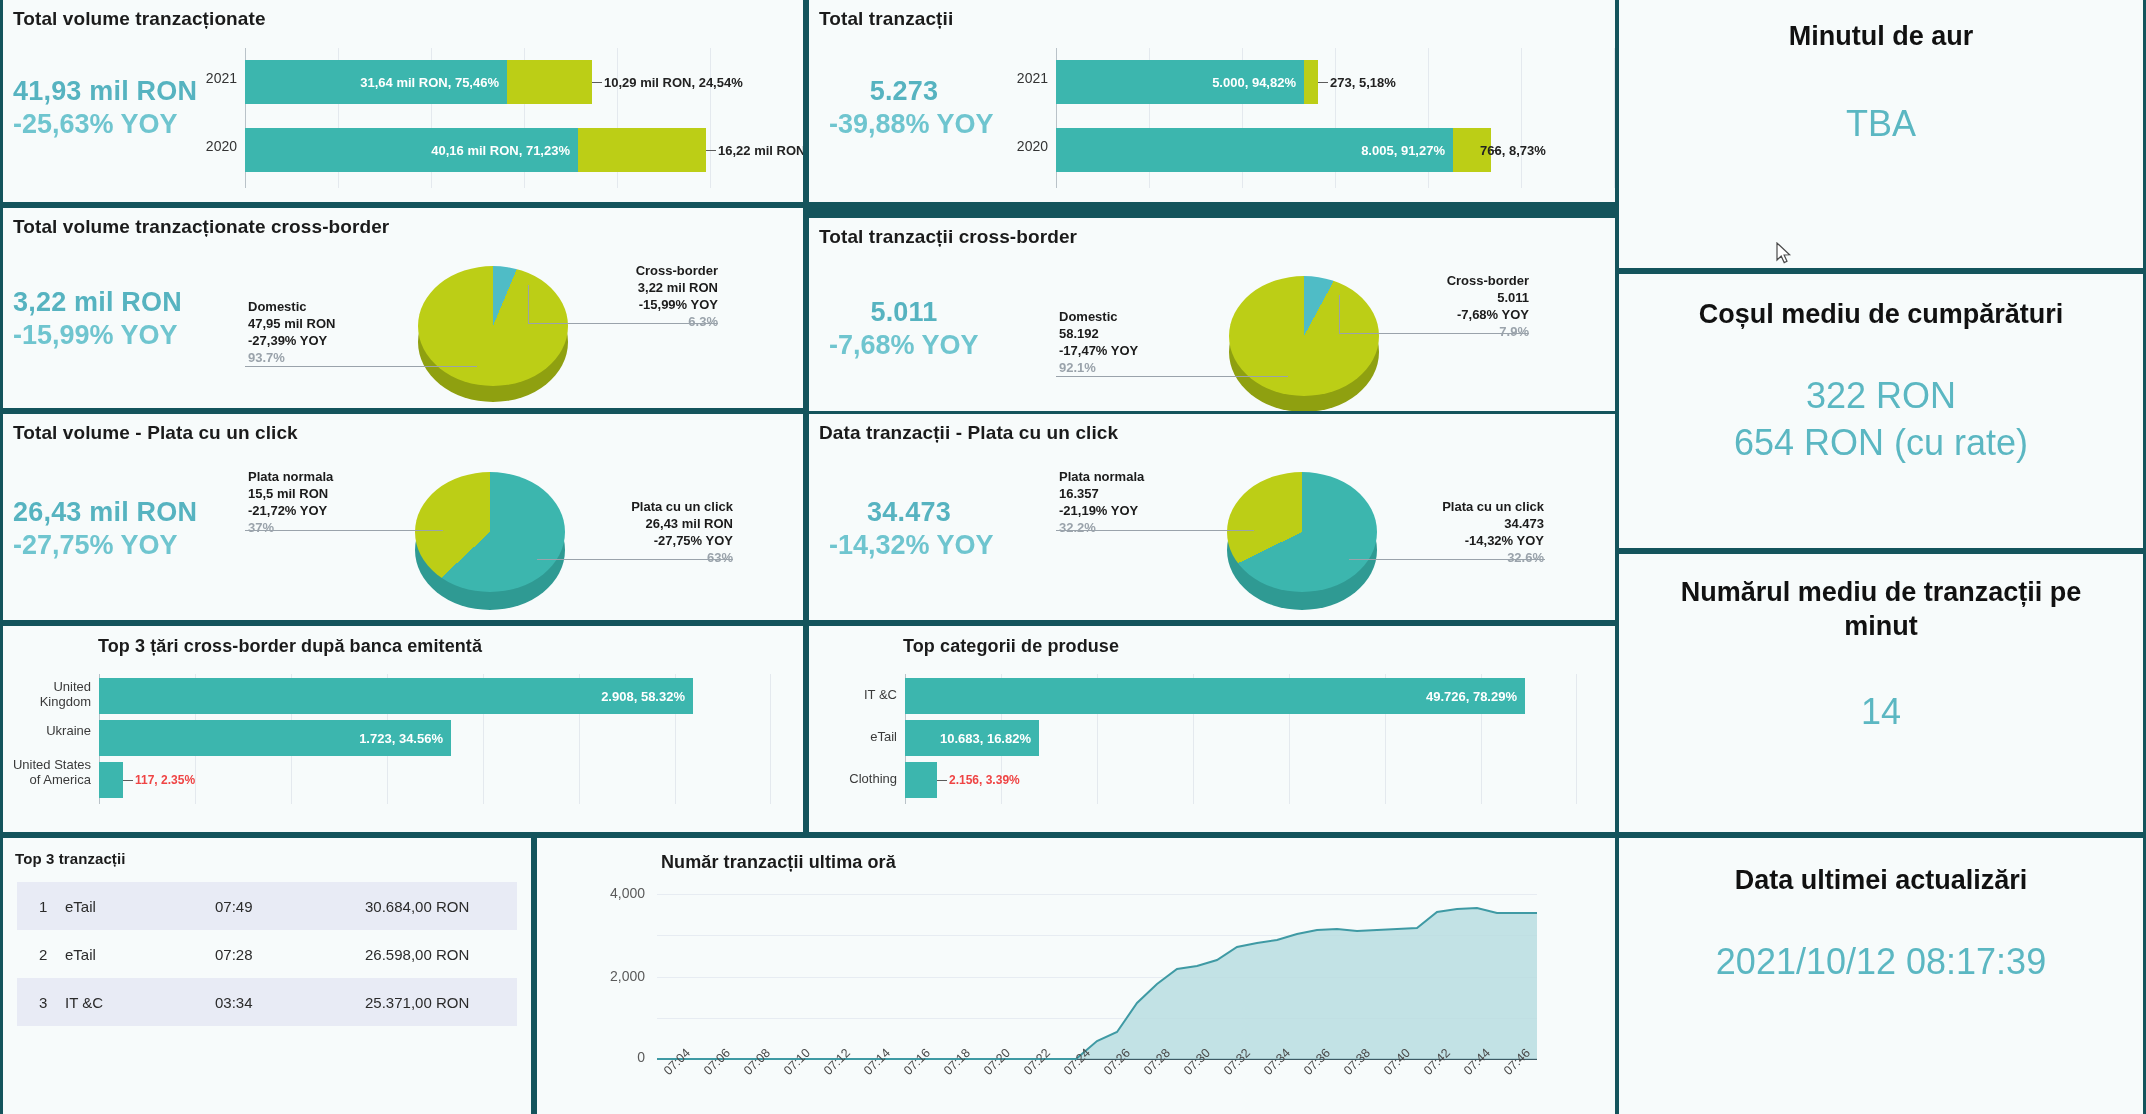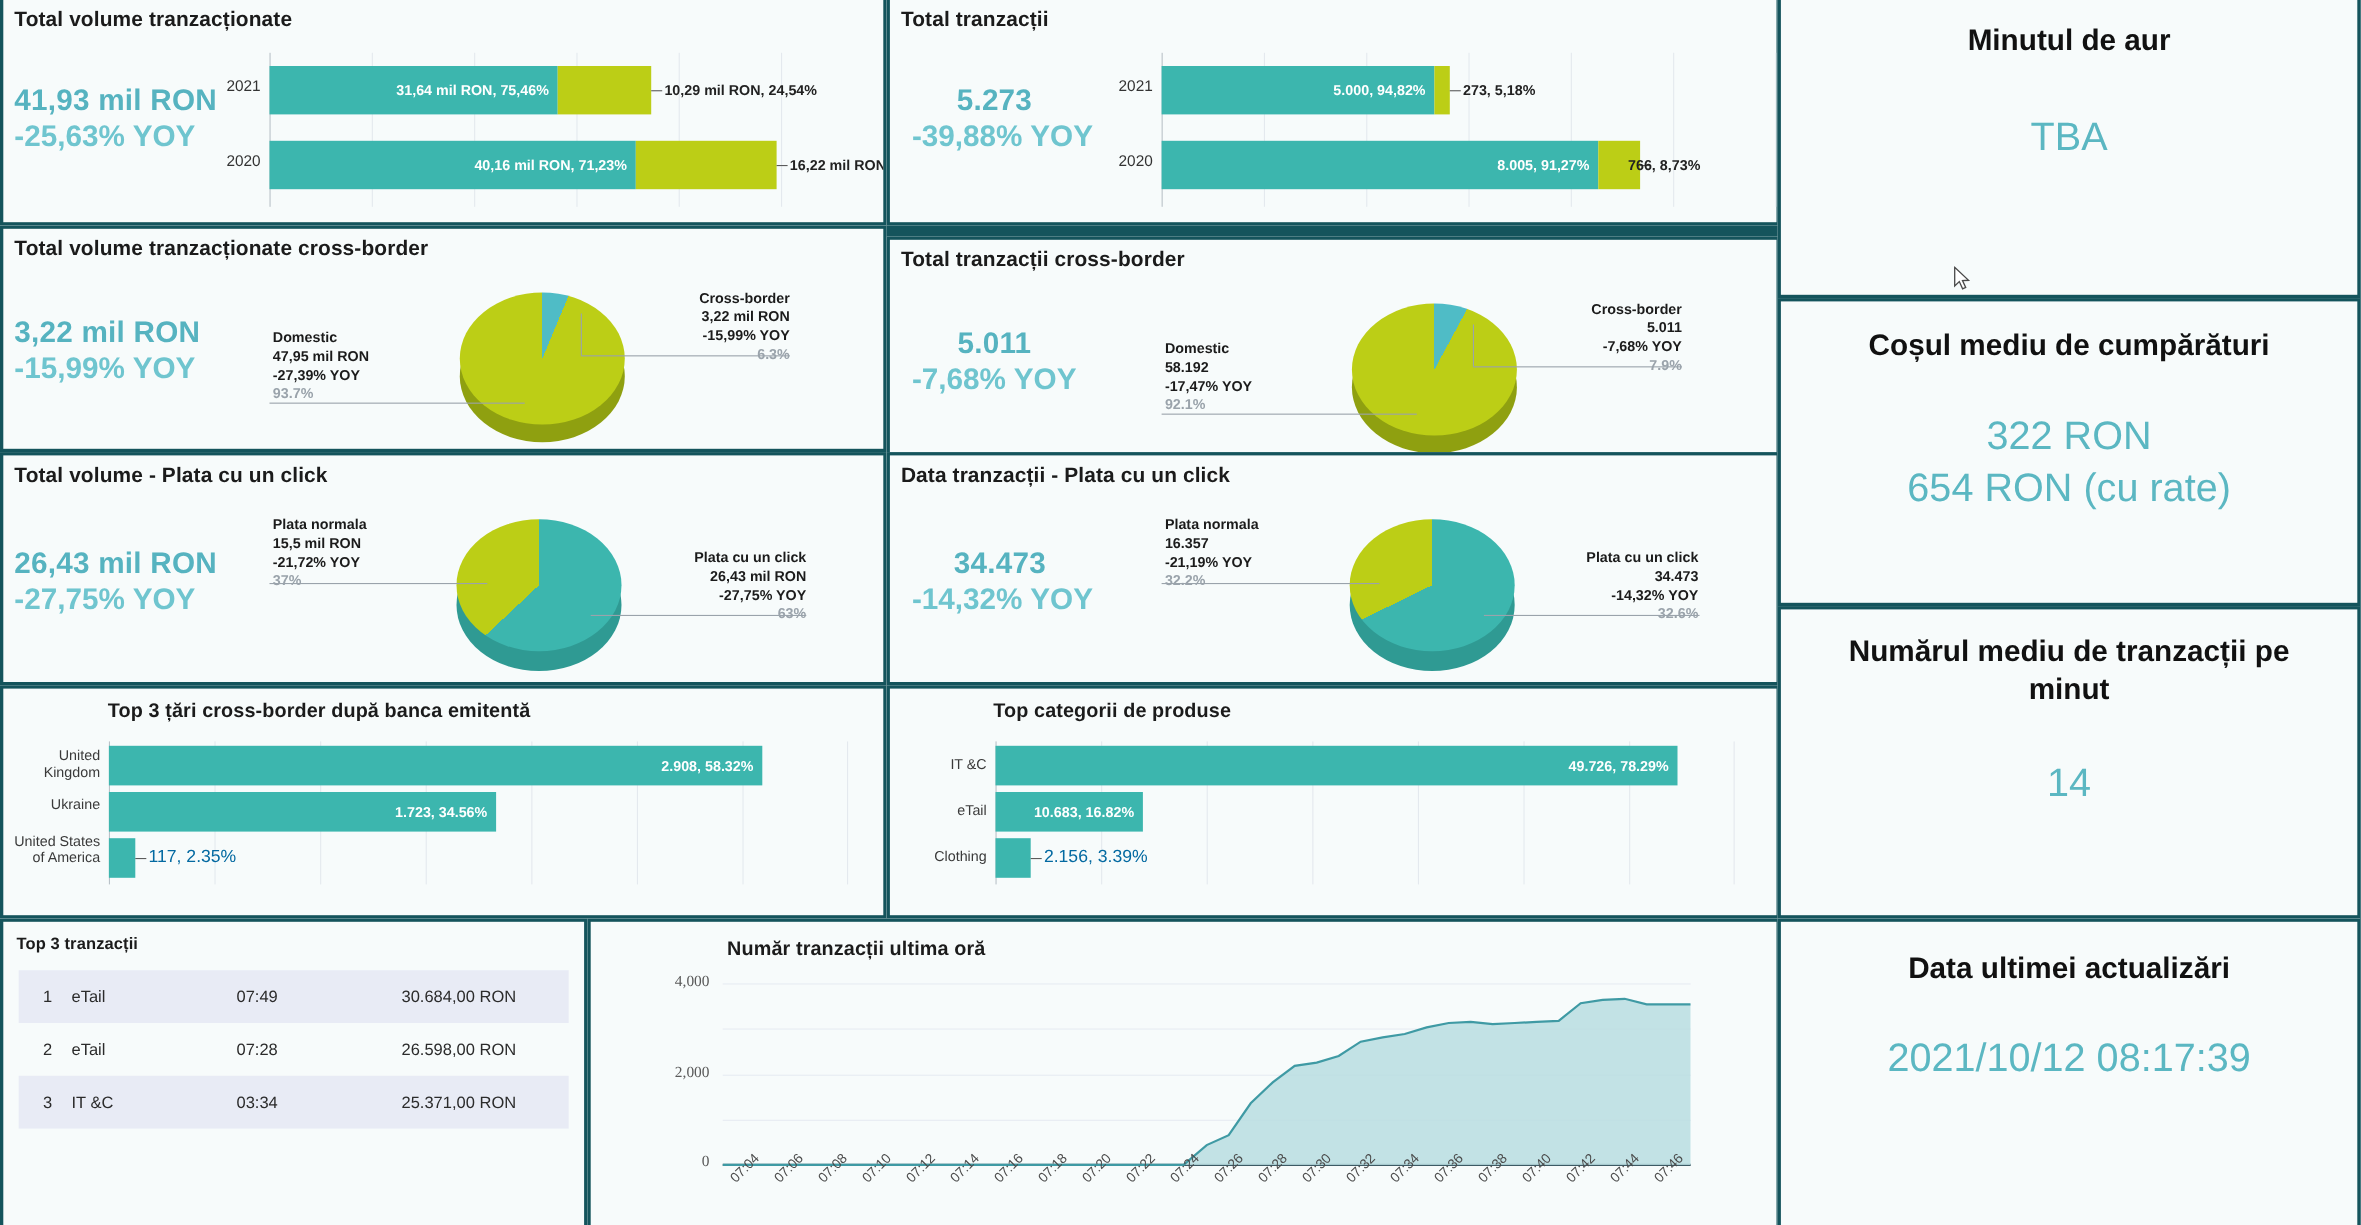--- a/index.html
+++ b/index.html
@@ -101,40 +101,40 @@
     position: absolute; font-size: 13px; color: #3a3a3a;
     text-align: right; line-height: 1.15;
   }
   .hb-bar { position: absolute; background: #3cb6ae; }
   .hb-val-in {
     position: absolute; right: 8px; top: 50%; transform: translateY(-50%);
     font-size: 13px; font-weight: bold; color: #fff; white-space: nowrap;
   }
   .hb-val-out {
     position: absolute; top: 50%; transform: translateY(-50%);
-    font-size: 16px; font-weight: normal; color: #0369a1; white-space: nowrap;
+    font-size: 12px; font-weight: bold; color: #ef4444; white-space: nowrap;
   }
 
   
   .tbl { position: absolute; left: 14px; right: 14px; top: 44px; }
   .tbl-row {
     display: flex; align-items: center;
     height: 48px; font-size: 15px; color: #2b2b2b;
   }
   .tbl-row.alt { background: #e8ebf5; }
   .c-rank { width: 48px; padding-left: 22px; }
   .c-cat  { width: 150px; }
   .c-time { width: 150px; }
   .c-amt  { flex: 1; }
 
   
   .area-plot { position: absolute; }
   .ytick {
     position: absolute; font-size: 14px; color: #5a5a5a;
-    text-align: right; width: 60px; font-family: Liberation Serif, serif;
+    text-align: right; width: 60px;
   }
   .hgrid { position: absolute; left: 0; right: 0; height: 1px; background: #e7ecf2; }
   .xbase { position: absolute; left: 0; right: 0; height: 2px; background: #3d5a64; }
   .xtick {
     position: absolute; font-size: 12.5px; color: #4a4a4a;
     transform: rotate(-45deg); transform-origin: left top;
     white-space: nowrap;
   }
 
   

